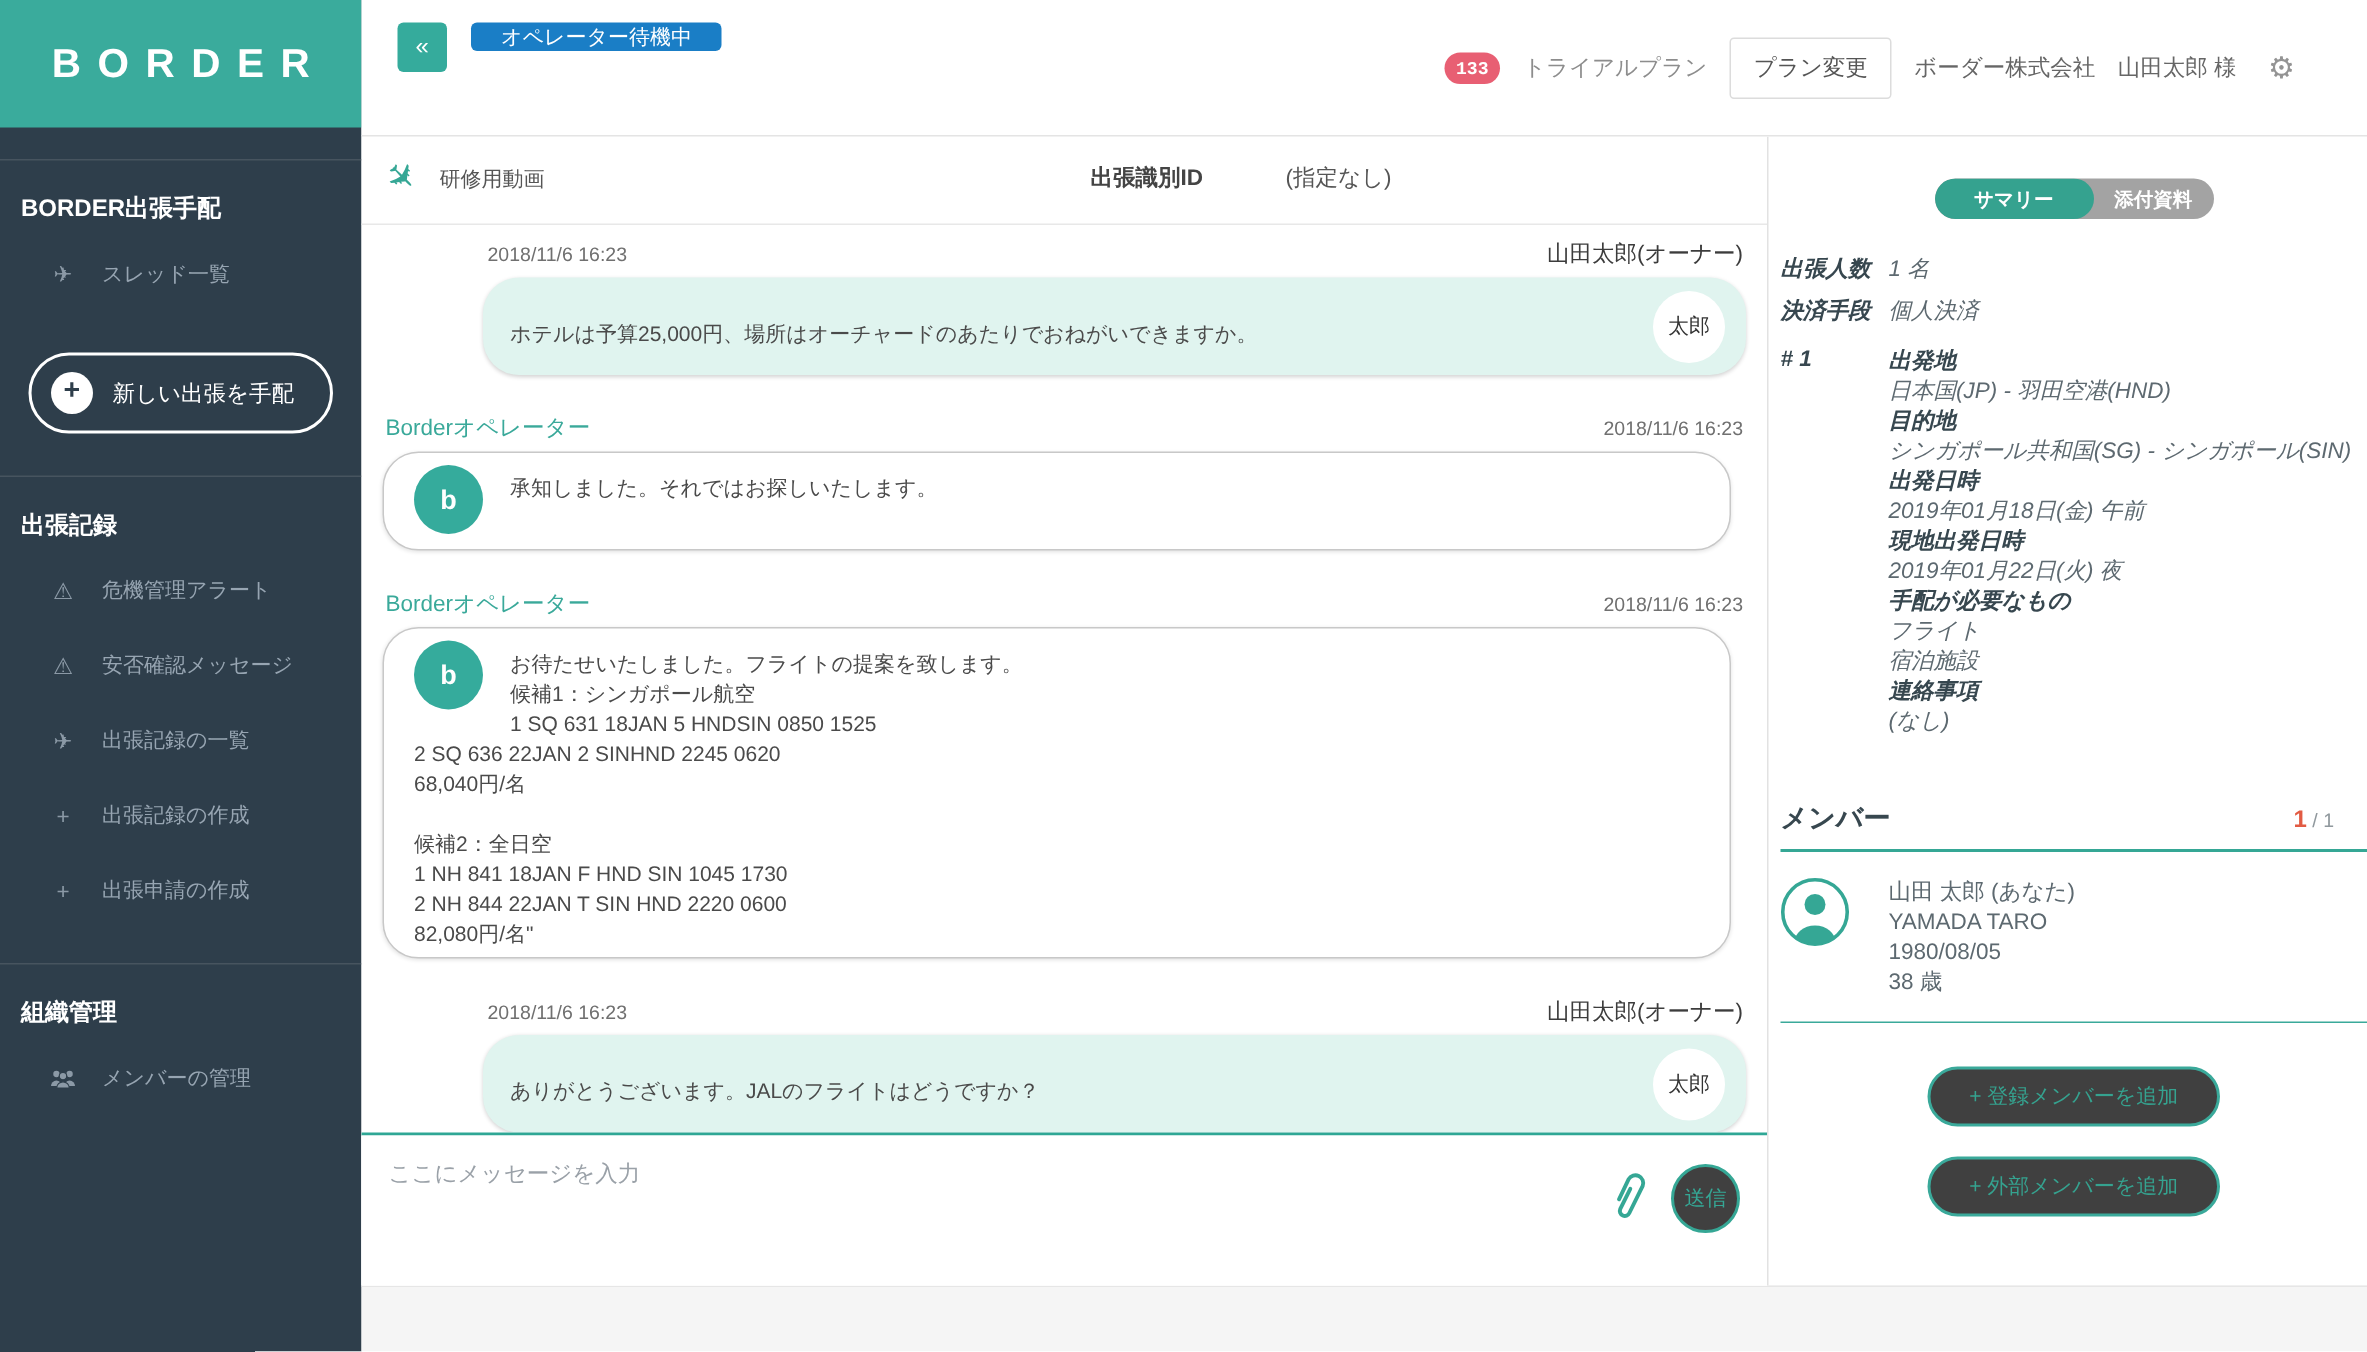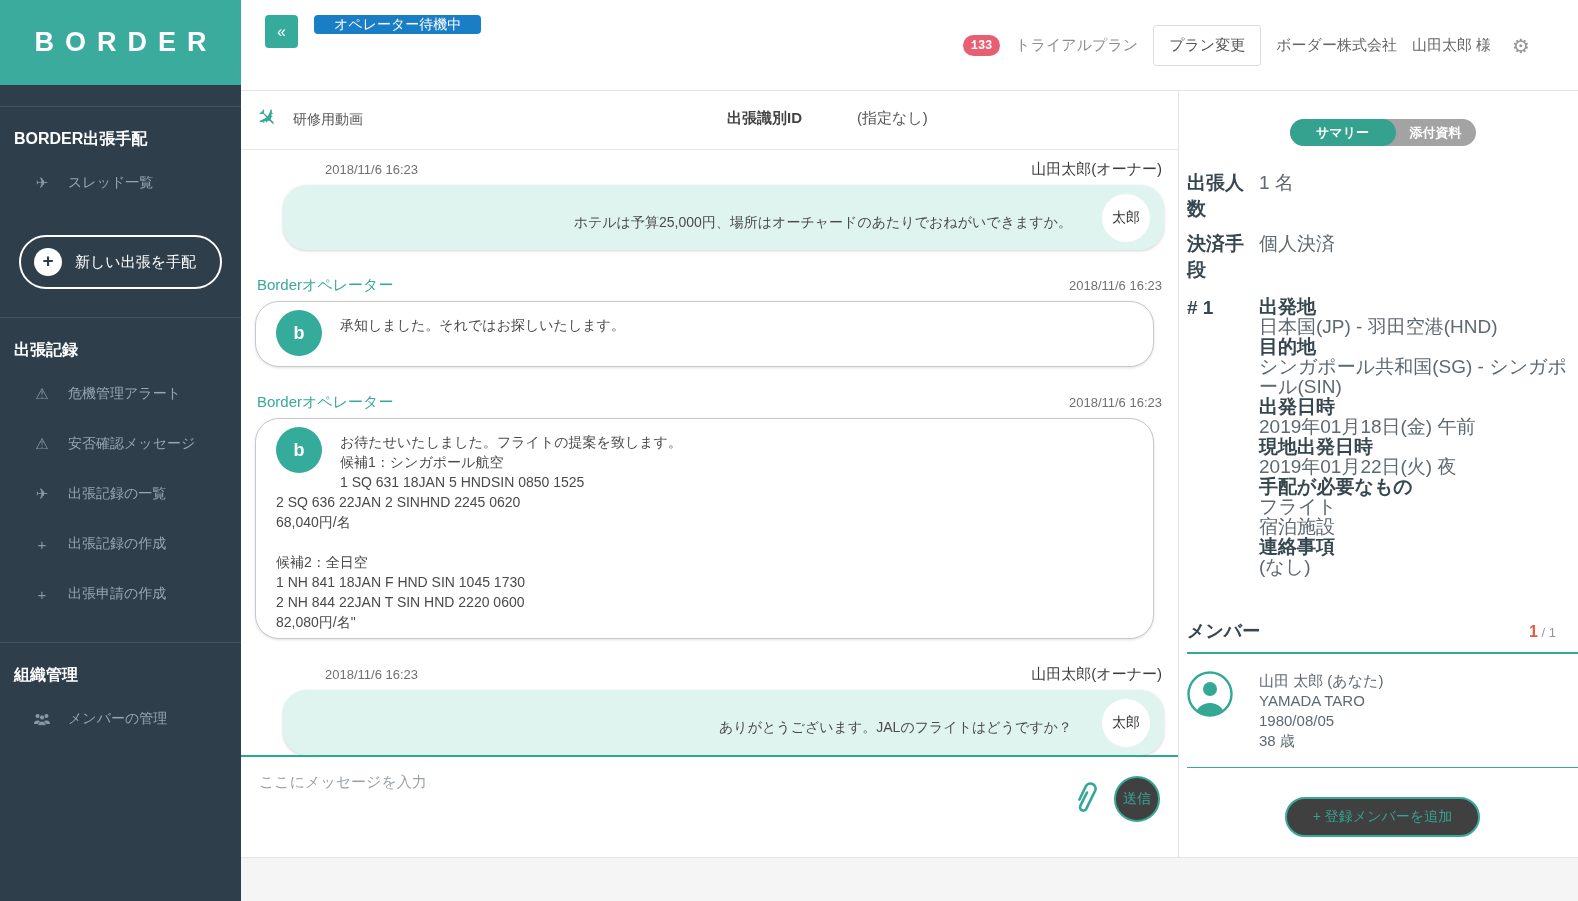--- a/index.html
+++ b/index.html
@@ -43,39 +43,39 @@
   .th-id-label { position:absolute; left:486px; top:18px; font-size:15px; font-weight:bold; color:#444; }
   .th-id-value { position:absolute; left:616px; top:18px; font-size:15px; color:#555; }
 
   .messages { height:605px; overflow:hidden; padding:10px 14px 0; }
   .msg { margin-bottom:26px; }
   .meta { display:flex; justify-content:space-between; align-items:baseline; padding:0 2px 6px; }
   .time { font-size:13px; color:#707070; }
   .uname { font-size:15px; color:#3c3c3c; }
   .opname { font-size:15px; color:#3aa99a; }
   .meta-user { padding-left:70px; }
-  .bubble-user { margin-left:28px; background:#e0f4ef; border-radius:24px; position:relative; padding:18px 92px 18px 18px; font-size:14px; color:#4a4a4a; box-shadow:0 1px 3px rgba(0,0,0,.18);text-align:right; }
+  .bubble-user { margin-left:67px; background:#e0f4ef; border-radius:24px; position:relative; padding:18px 92px 18px 18px; font-size:14px; color:#4a4a4a; box-shadow:0 1px 3px rgba(0,0,0,.18); }
   .avatar-user { position:absolute; right:14px; top:50%; transform:translateY(-50%); width:48px; height:48px; border-radius:50%; background:#fff; display:flex; align-items:center; justify-content:center; font-size:14px; color:#333; }
   .bubble-op { margin-right:10px; background:#fff; border:1px solid #c8c8c8; border-radius:24px; padding:4px 20px 6px; font-size:14px; color:#4a4a4a; box-shadow:0 1px 3px rgba(0,0,0,.12); overflow:hidden; }
   .avatar-op { float:left; width:46px; height:46px; border-radius:50%; background:#35ab9c; color:#fff; font-weight:bold; font-size:18px; display:flex; align-items:center; justify-content:center; margin:4px 18px 4px 0; }
   .btext { white-space:pre-line; line-height:20px; padding-top:9px; }
 
   .composer { height:102px; border-top:2px solid #2fa795; position:relative; background:#fff; }
   .composer textarea { position:absolute; inset:0; width:100%; height:100%; border:none; outline:none; resize:none; padding:16px 170px 16px 18px; font-size:15px; color:#555; font-family:"Liberation Sans","DejaVu Sans",sans-serif; }
   .composer textarea::placeholder { color:#9aa1a8; }
   .clip { position:absolute; right:76px; top:24px; transform:rotate(-14deg); cursor:pointer; }
   .send-btn { position:absolute; right:18px; top:19px; width:46px; height:46px; border-radius:50%; border:2px solid #35a795; background:#404040; color:#35a795; font-size:14px; display:flex; align-items:center; justify-content:center; cursor:pointer; }
 
   
   .right-panel { flex:1; border-left:1px solid #e2e2e2; background:#fff; padding-left:8px; overflow:hidden; }
   .tabs { margin:28px auto 0; width:186px; height:27px; background:#a3a3a3; border-radius:14px; display:flex; overflow:hidden; }
   .tab { display:flex; align-items:center; justify-content:center; color:#fff; font-size:13px; font-weight:bold; cursor:pointer; }
   .tab-active { width:106px; background:#35a28f; border-radius:14px; }
   .tab-inactive { flex:1; }
-  .summary { padding:24px 10px 0 0; font-size:19px; color:#5d6970; }
+  .summary { padding:24px 10px 0 0; font-size:15px; color:#5d6970;font-style:italic; }
   .sum-row { display:flex; margin-bottom:9px; }
   .sum-label { width:72px; font-weight:bold; color:#37474f; flex:none; }
   .leg-row { display:flex; margin-top:14px; }
   .leg-num { width:72px; font-weight:bold; color:#37474f; flex:none; }
   .leg-fields { line-height:20px; }
   .f-label { font-weight:bold; color:#37474f; }
   .f-value { white-space:pre-line; }
   .members { margin-top:42px; }
   .m-head { display:flex; justify-content:space-between; align-items:baseline; padding-right:22px; }
   .m-title { font-size:18px; font-weight:bold; color:#37474f; }

